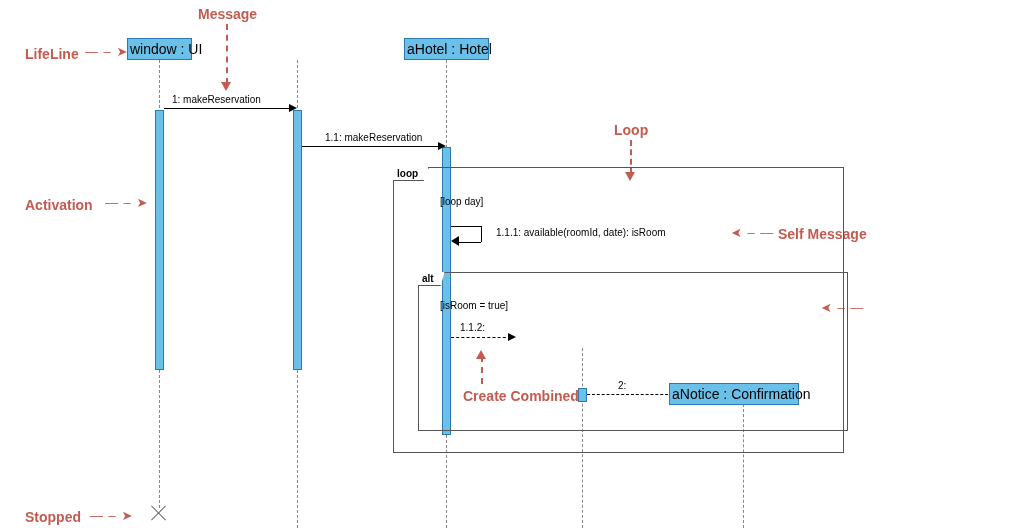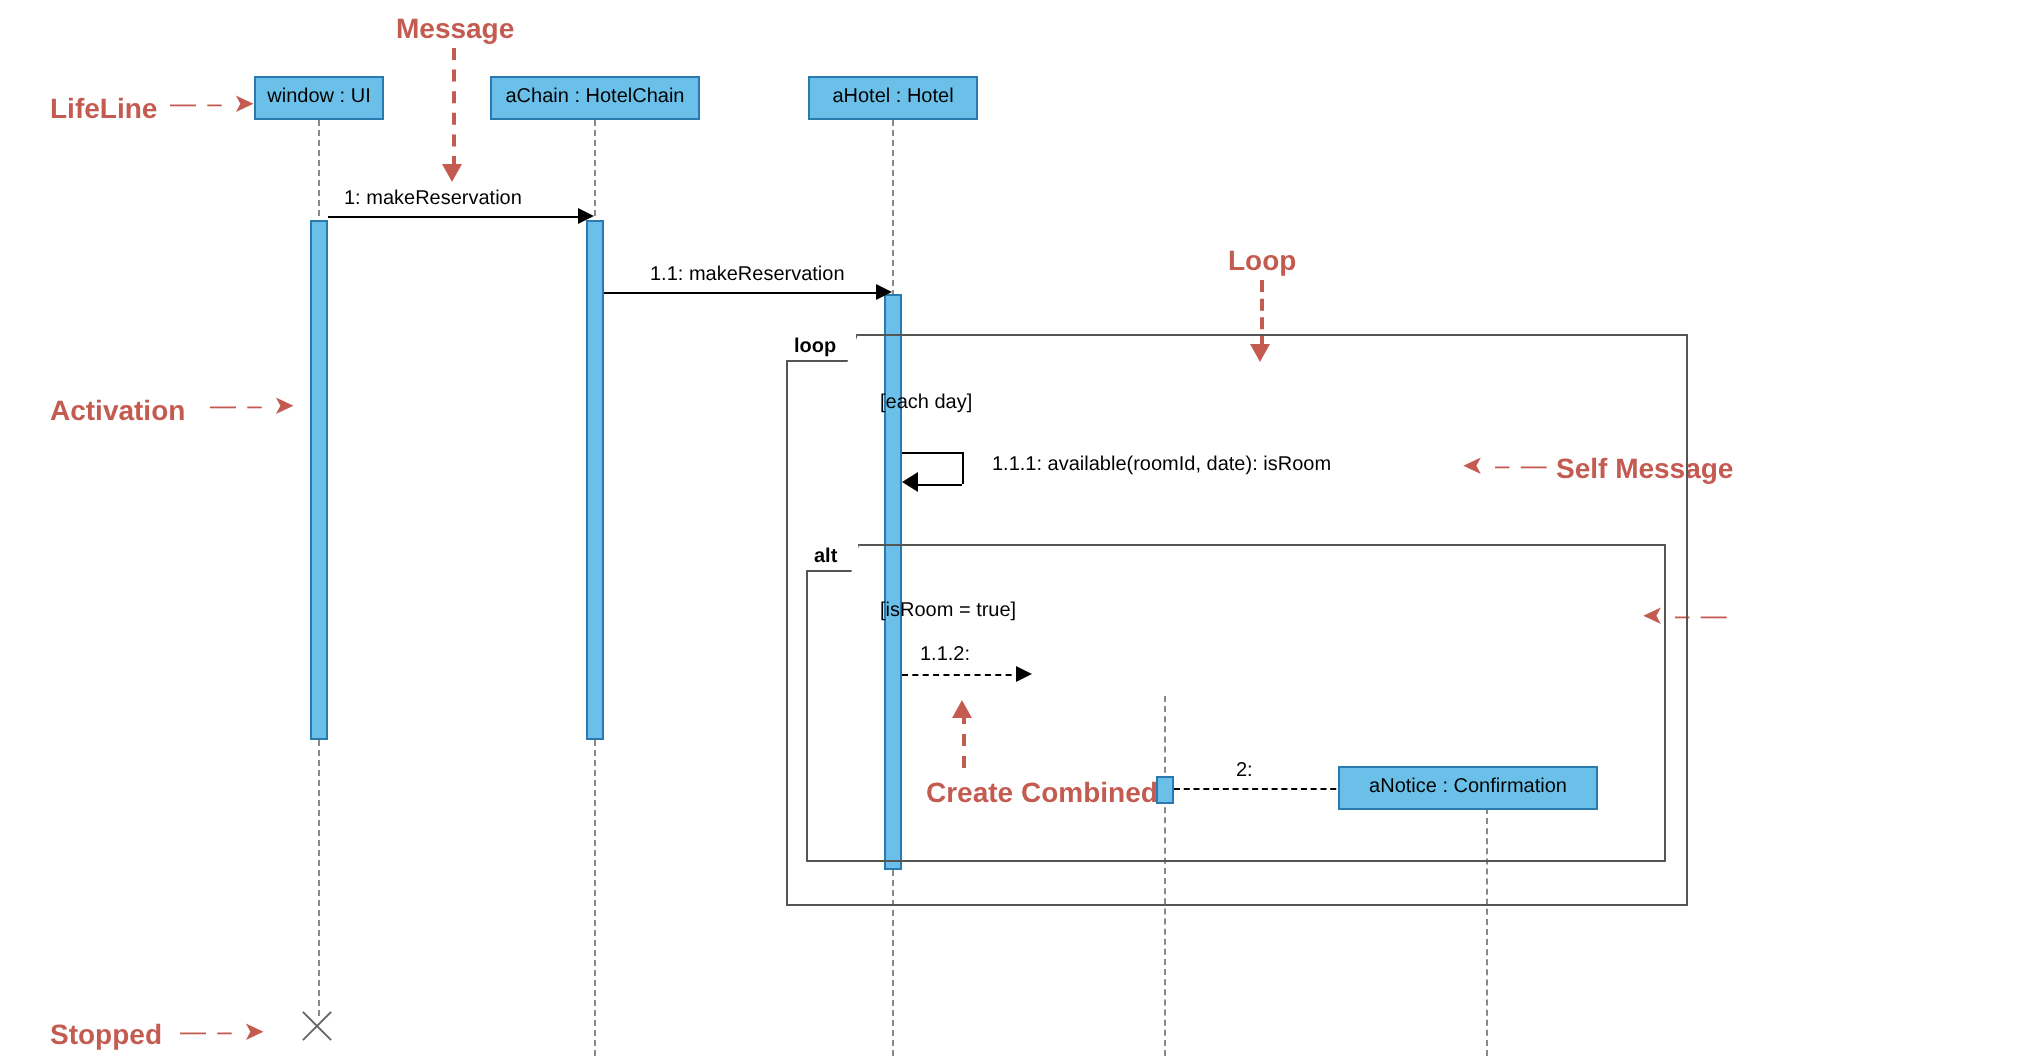--- a/index.html
+++ b/index.html
@@ -1,17 +1,17 @@
 <!DOCTYPE html>
 <html><head>
 <meta charset="utf-8">
 <style>
 html,body{margin:0;padding:0;font-family:Arial,Helvetica,sans-serif;font-size:11px;background:#fff}
 .canvas{position:relative;width:1010px;height:528px}
-.lifeline-head{position:absolute;border:1px solid #2a7ab0;background:#6ac0e8;text-align:center;padding:4px 2px;box-sizing:border-box;font-size:10px;line-height:12px;white-space:nowrap}
+.lifeline-head{position:absolute;border:1px solid #2a7ab0;background:#6ac0e8;text-align:center;padding:4px 2px;box-sizing:border-box;font-size:14px;line-height:12px;white-space:nowrap}
 .lifeline-dash{position:absolute;width:0;border-left:1px dashed #888}
 .activation{position:absolute;background:#6ac0e8;border:1px solid #2a7ab0;width:9px;box-sizing:border-box}
 .msg-line{position:absolute;height:0;border-top:1px solid #000}
 .msg-line.dashed{border-top:1px dashed #000}
 .msg-label{position:absolute;font-size:10px;white-space:nowrap}
 .arrow-r{position:absolute;width:0;height:0;border-top:4px solid transparent;border-bottom:4px solid transparent;border-left:8px solid #000}
 .frag{position:absolute;border:1px solid #555;box-sizing:border-box}
 .frag-tag{position:absolute;top:-1px;left:-1px;border:1px solid #555;border-top:none;border-left:none;padding:1px 10px 1px 4px;font-weight:bold;font-size:10px;background:#fff;clip-path:polygon(0 0,100% 0,85% 100%,0 100%)}
 .guard{position:absolute;font-size:10px}
 .ann{position:absolute;color:#c45b51;font-weight:bold;font-size:14px;white-space:nowrap}
@@ -47,21 +47,20 @@
 <div class="ann-arrow" style="left:820px;top:300px;transform:scaleX(-1)">— – ➤</div>
 
 <div class="ann" style="left:463px;top:388px">Create Combined</div>
 <div style="position:absolute;left:481px;top:356px;width:0;height:28px;border-left:2px dashed #c45b51"></div>
 <div style="position:absolute;left:476px;top:350px;width:0;height:0;border-left:5px solid transparent;border-right:5px solid transparent;border-bottom:9px solid #c45b51"></div>
 
 <div class="ann" style="left:25px;top:509px">Stopped</div>
 <div class="ann-arrow" style="left:90px;top:508px">— – ➤</div>
 
 <div class="lifeline-head" style="left:127px;top:38px;width:65px">window : UI</div>
-<div class="lifeline-head" style="left:245px;top:38px;width:105px">aChain : HotelChain</div>
 <div class="lifeline-head" style="left:404px;top:38px;width:85px">aHotel : Hotel</div>
 
 <div class="lifeline-dash" style="left:159px;top:60px;height:448px"></div>
 <div class="lifeline-dash" style="left:297px;top:60px;height:468px"></div>
 <div class="lifeline-dash" style="left:446px;top:60px;height:468px"></div>
 <div class="lifeline-dash" style="left:582px;top:348px;height:180px"></div>
 <div class="lifeline-dash" style="left:743px;top:404px;height:124px"></div>
 
 <div class="activation" style="left:155px;top:110px;height:260px"></div>
 <div class="activation" style="left:293px;top:110px;height:260px"></div>
@@ -72,29 +71,29 @@
 <div class="arrow-r" style="left:289px;top:104px"></div>
 <div class="msg-label" style="left:172px;top:94px">1: makeReservation</div>
 
 <div class="msg-line" style="left:302px;top:146px;width:140px"></div>
 <div class="arrow-r" style="left:438px;top:142px"></div>
 <div class="msg-label" style="left:325px;top:132px">1.1: makeReservation</div>
 
 <div class="frag" style="left:393px;top:167px;width:451px;height:286px">
   <div class="frag-tag">loop</div>
 </div>
-<div class="guard" style="left:440px;top:196px">[each day]</div>
+<div class="guard" style="left:440px;top:196px">[loop day]</div>
 
 <div class="msg-line" style="left:451px;top:226px;width:30px"></div>
 <div class="self-arrow-down" style="left:481px;top:226px;height:16px"></div>
 <div class="msg-line" style="left:455px;top:242px;width:26px"></div>
 <div class="self-head" style="left:450px;top:237px;transform:rotate(90deg)"></div>
 <div class="msg-label" style="left:496px;top:227px">1.1.1:  available(roomId, date): isRoom</div>
 
-<div class="frag" style="left:403px;top:272px;width:430px;height:159px">
+<div class="frag" style="left:418px;top:272px;width:430px;height:159px">
   <div class="frag-tag">alt</div>
 </div>
 <div class="guard" style="left:440px;top:300px">[isRoom = true]</div>
 
 <div class="msg-line dashed" style="left:451px;top:337px;width:60px"></div>
 <div class="arrow-r" style="left:508px;top:333px"></div>
 <div class="msg-label" style="left:460px;top:322px">1.1.2:</div>
 
 <div class="msg-line dashed" style="left:587px;top:394px;width:86px"></div>
 <div class="arrow-r" style="left:670px;top:390px"></div>

